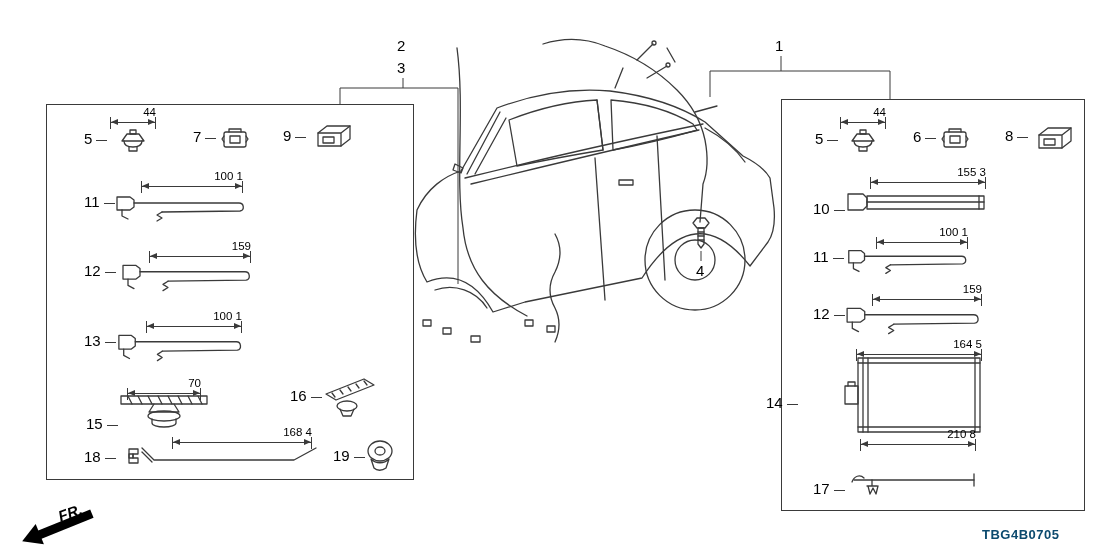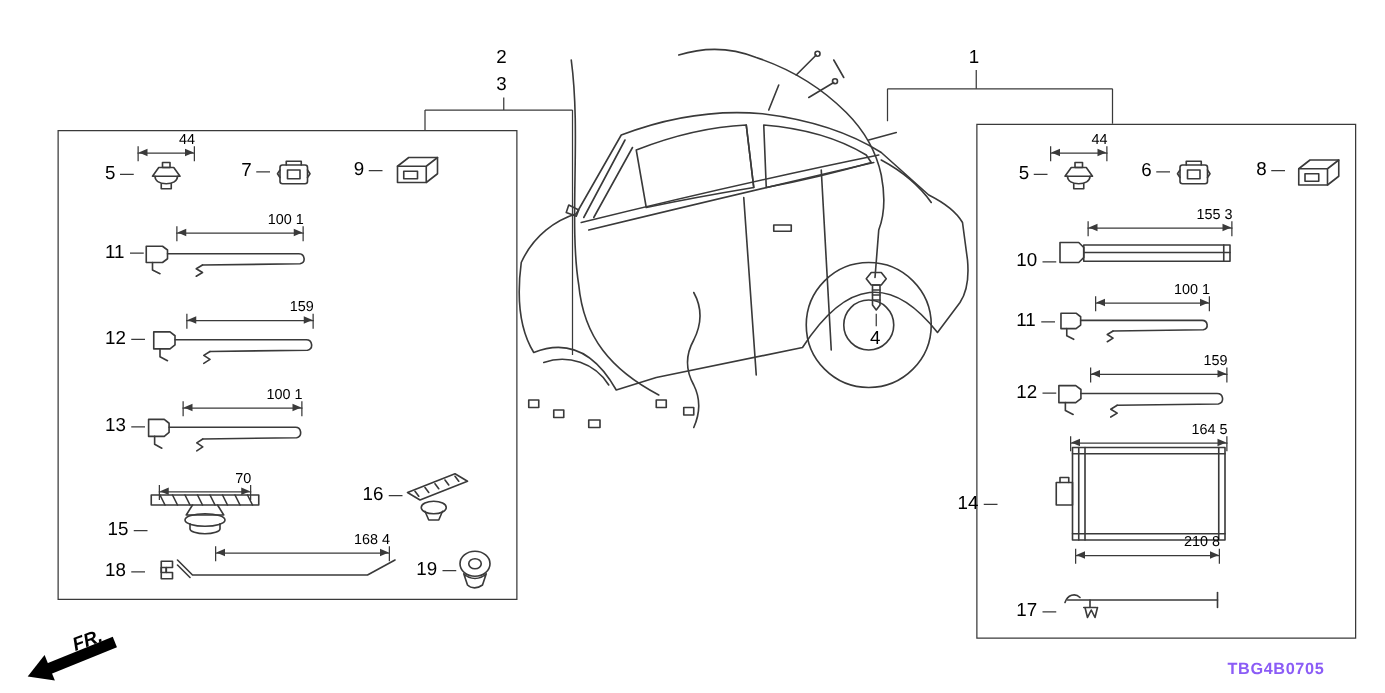--- a/index.html
+++ b/index.html
@@ -20,21 +20,21 @@
   }
   .dim-l::before { left:0; }
   .dim-l::after { right:0; }
   .arr::before, .arr::after { content:""; position:absolute; top:-3px; width:0; height:0;
     border-top:3px solid transparent; border-bottom:3px solid transparent; }
   .arr::before { left:1px; border-right:7px solid #3a3a3a; }
   .arr::after { right:1px; border-left:7px solid #3a3a3a; }
   svg.pic, svg.car, svg.overlay { position:absolute; }
   svg.pic *, svg.car * { fill:none; stroke:#3a3a3a; stroke-width:1.3; stroke-linecap:round; stroke-linejoin:round; vector-effect:non-scaling-stroke; }
   svg.overlay line { stroke:#3a3a3a; stroke-width:1; }
-  .code { position:absolute; font-size:13px; font-weight:bold; letter-spacing:.5px; color:#8b5cf6; }
+  .code { position:absolute; font-size:13px; font-weight:bold; letter-spacing:.5px; color:#0c4a6e; }
   .fr-text { position:absolute; font-size:15px; font-weight:bold; font-style:italic; transform:rotate(-20deg); color:#000; }
   .fr-arrow { position:absolute; width:58px; height:9px; background:#000; transform:rotate(-22deg); }
   .fr-arrow::before { content:""; position:absolute; left:-17px; top:-7px;
     border-top:11px solid transparent; border-bottom:11px solid transparent; border-right:19px solid #000; }
 </style>
 </head>
 <body>
 
 <div class="canvas">
 

